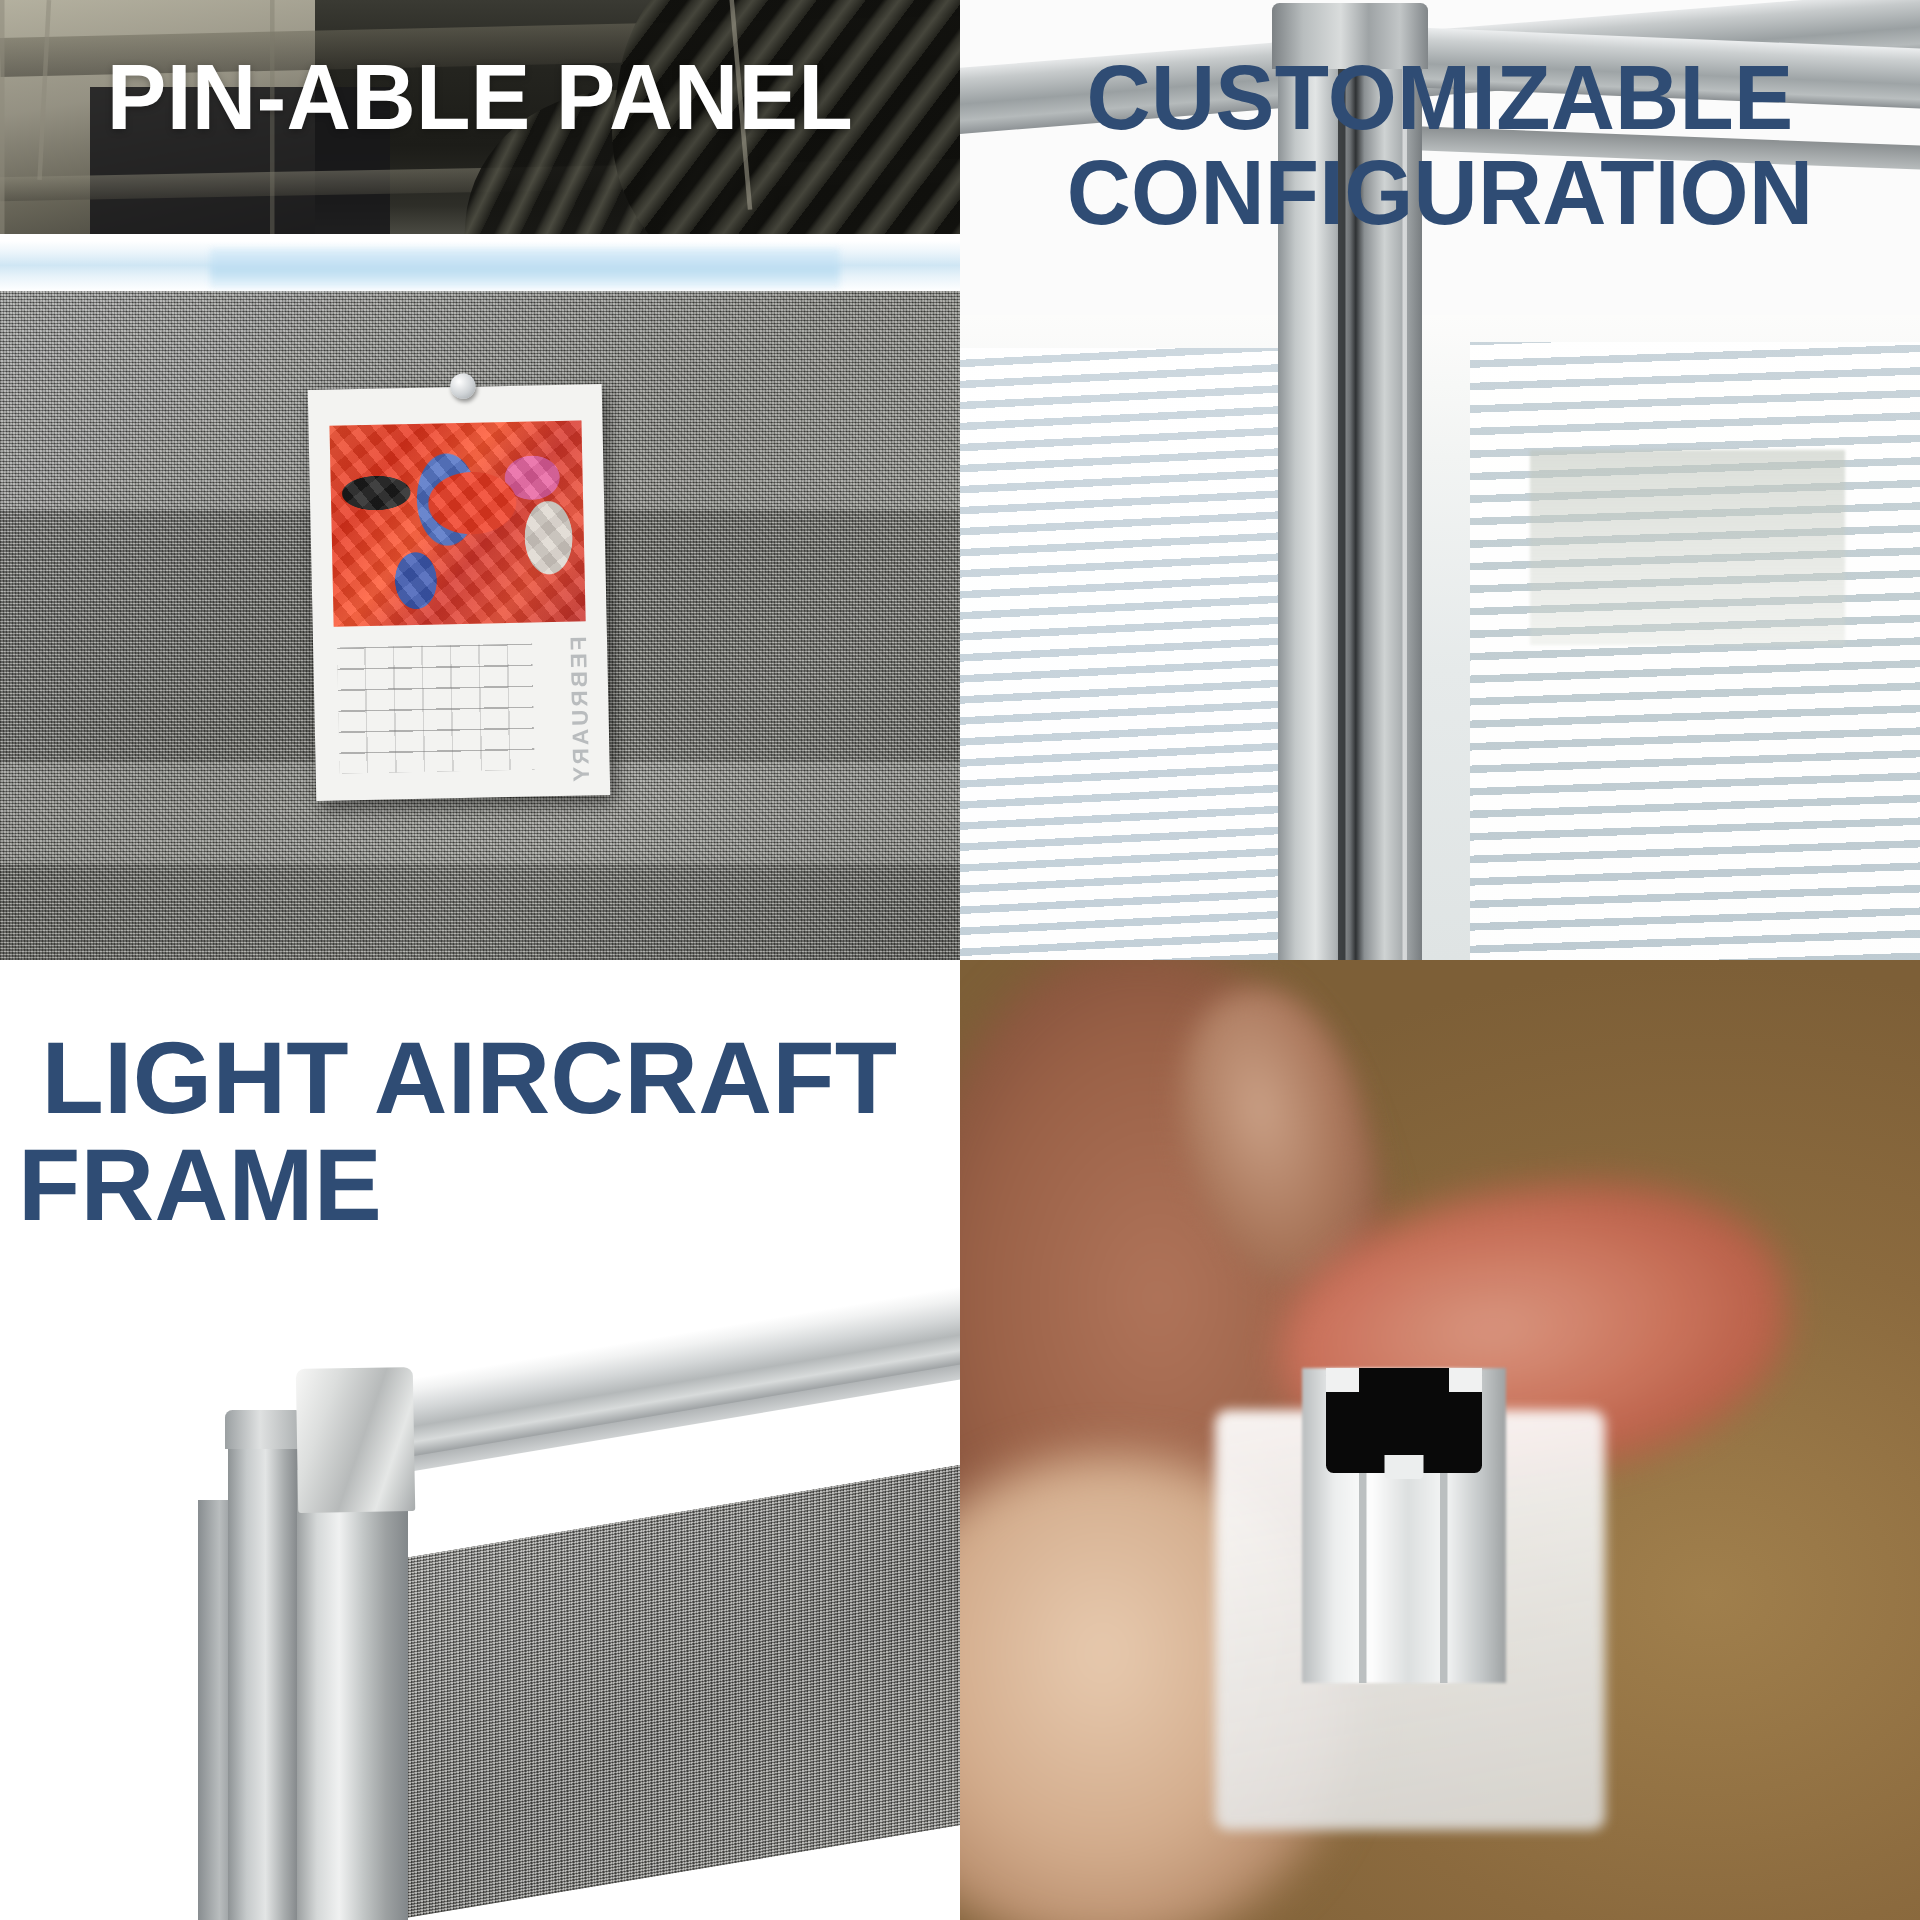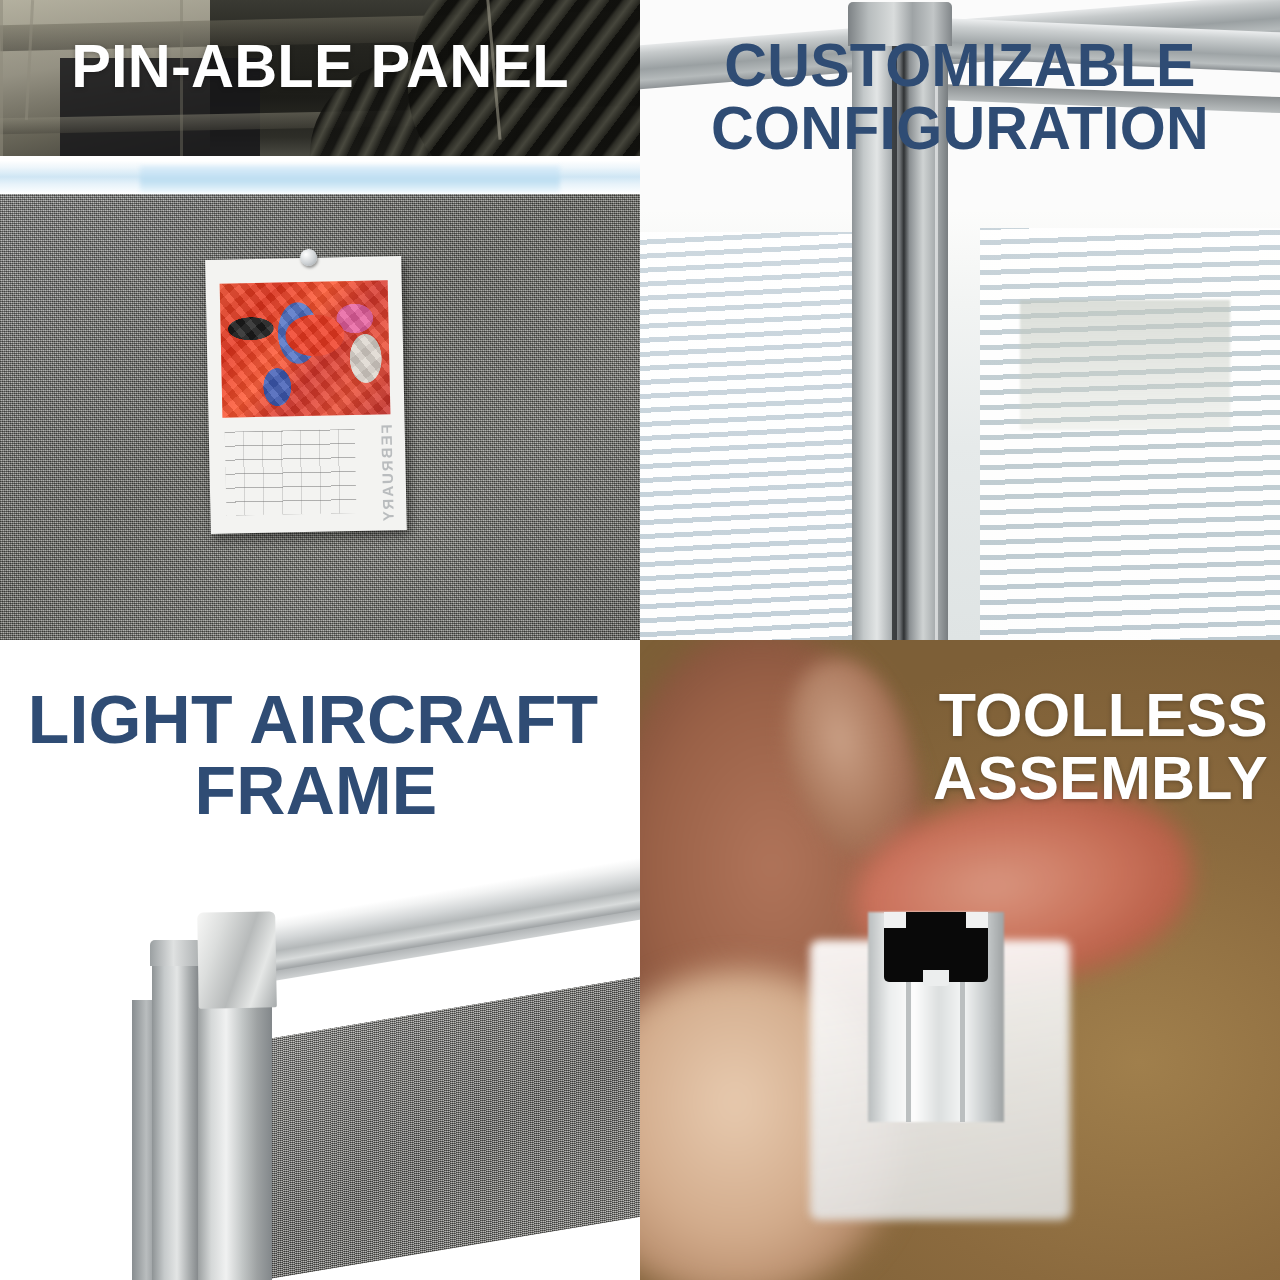--- a/index.html
+++ b/index.html
@@ -172,21 +172,21 @@
   .cap{position:absolute;font-weight:700;letter-spacing:.2px;line-height:1.04;
        font-family:"Liberation Sans","DejaVu Sans",sans-serif;}
   .cap-white{color:#ffffff;text-shadow:0 1px 5px rgba(0,0,0,.28);}
   .cap-navy{color:#2f4c74;}
 
   #cap-tl{left:0;top:34px;width:640px;text-align:center;font-size:62px;transform:scaleX(.96);}
   #cap-tr{left:652px;top:34px;width:616px;text-align:center;font-size:61px;transform:scaleX(.97);}
   #cap-bl{left:12px;top:684px;width:608px;font-size:68px;text-align:right;}
   #cap-bl .l1{display:block;text-align:center;padding-right:6px;}
   #cap-bl .l2{display:block;text-align:right;}
-  #cap-bl .l3{display:block;text-align:center;}
+  #cap-bl .l3{display:block;text-align:left;}
   #cap-br{left:648px;top:684px;width:620px;font-size:61px;text-align:right;}
   #cap-br .l1,#cap-br .l2{display:block;}
 </style>
 </head>
 <body>
 
 <div class="board">
 
   <div class="quad q-tl">
     <div class="photo">
@@ -271,18 +271,14 @@
   <div class="cap cap-navy" id="cap-tr">
     <span class="l1">CUSTOMIZABLE</span>
     <span class="l2">CONFIGURATION</span>
   </div>
 
   <div class="cap cap-navy" id="cap-bl">
     <span class="l1">LIGHT AIRCRAFT</span>
     <span class="l3">FRAME</span>
   </div>
 
-  <div class="cap cap-white" id="cap-br">
-    <span class="l1">TOOLLESS</span>
-    <span class="l2">ASSEMBLY</span>
-  </div>
 
 </div>
 
 </body></html>

